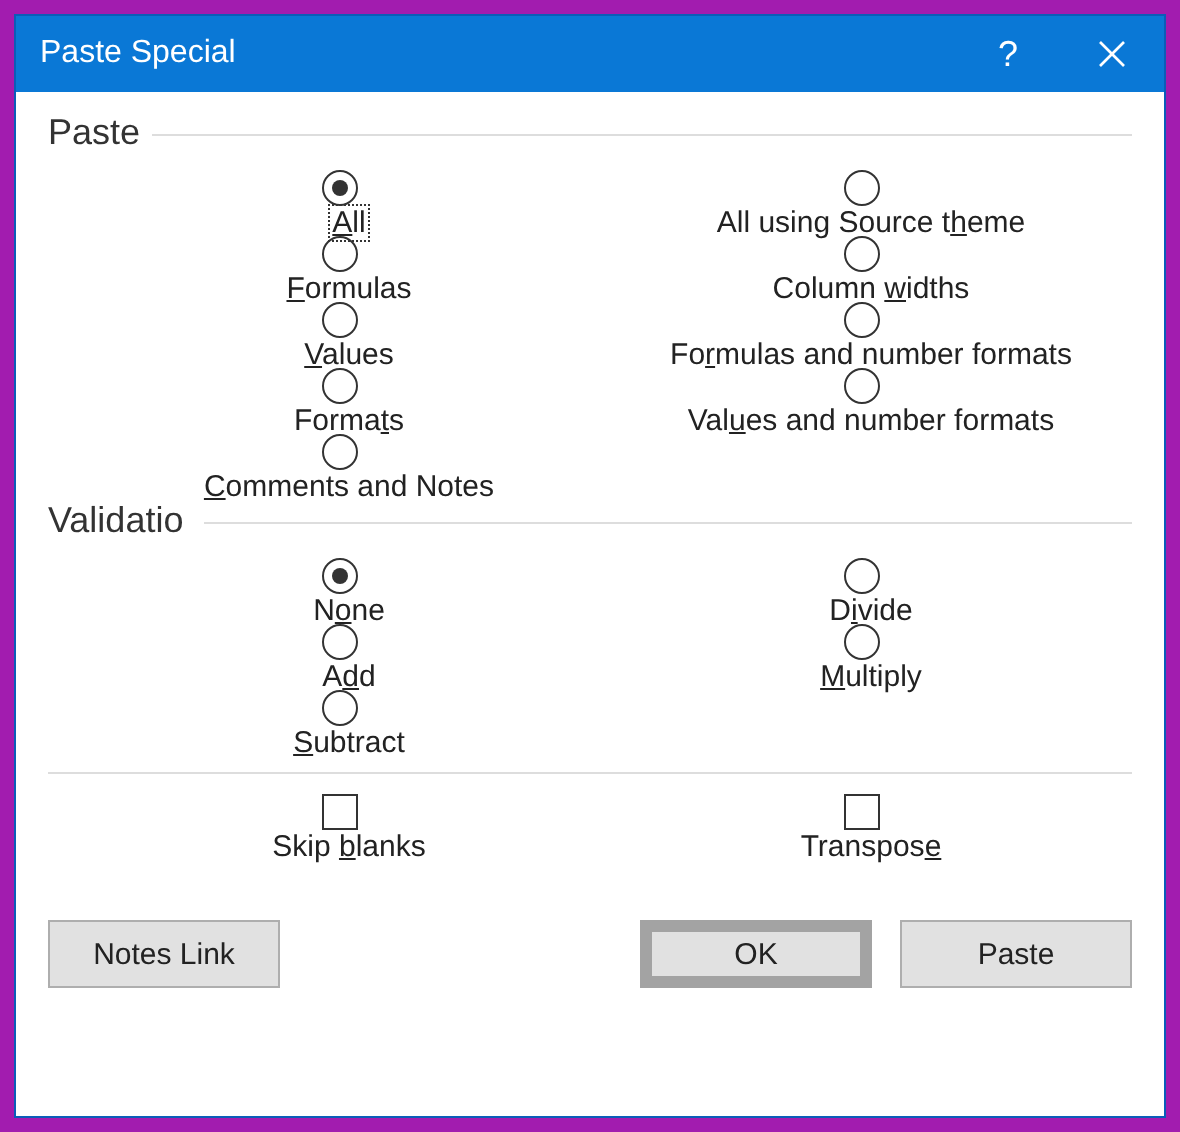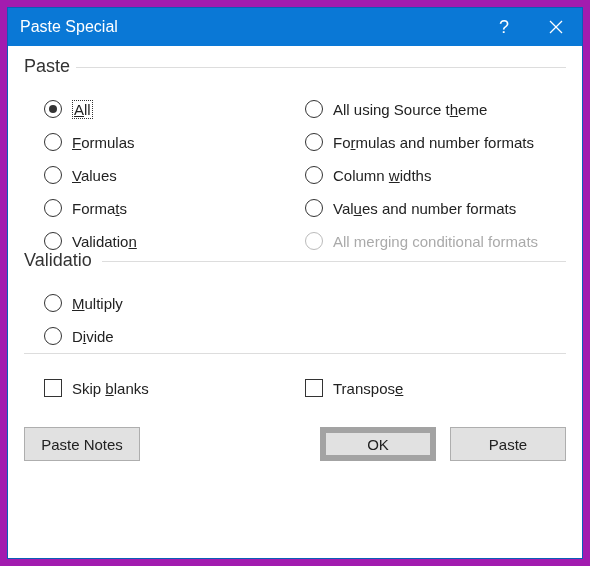--- a/index.html
+++ b/index.html
@@ -65,22 +65,23 @@
   }
   .group-label.op::after { left: 78px; }
   .cols {
     display: flex;
     padding-left: 20px;
     margin-top: 6px;
   }
   .col { flex: 1; }
   .radio-row, .check-row {
     display: flex;
-    align-items: flex-end;
+    align-items: center;
     height: 33px;
+    flex-direction: column;
   }
   .radio {
     width: 18px;
     height: 18px;
     border: 1.5px solid #333;
     border-radius: 50%;
     margin-right: 10px;
     display: flex;
     align-items: center;
     justify-content: center;
@@ -171,57 +172,67 @@
             <div class="radio-row">
               <div class="radio"></div>
               <span class="opt-label"><span class="ul">V</span>alues</span>
             </div>
             <div class="radio-row">
               <div class="radio"></div>
               <span class="opt-label">Forma<span class="ul">t</span>s</span>
             </div>
             <div class="radio-row">
               <div class="radio"></div>
-              <span class="opt-label">Validatio<span class="ul">n</span></span>
+              <span class="opt-label"><span class="ul">C</span>omments and Notes</span>
             </div>
           </div>
         <div class="col" id="paste-right">
             <div class="radio-row">
               <div class="radio"></div>
               <span class="opt-label">All using Source t<span class="ul">h</span>eme</span>
             </div>
             <div class="radio-row">
               <div class="radio"></div>
+              <span class="opt-label">Column <span class="ul">w</span>idths</span>
+            </div>
+            <div class="radio-row">
+              <div class="radio"></div>
               <span class="opt-label">Fo<span class="ul">r</span>mulas and number formats</span>
             </div>
             <div class="radio-row">
               <div class="radio"></div>
-              <span class="opt-label">Column <span class="ul">w</span>idths</span>
-            </div>
-            <div class="radio-row">
-              <div class="radio"></div>
               <span class="opt-label">Val<span class="ul">u</span>es and number formats</span>
-            </div>
-            <div class="radio-row">
-              <div class="radio disabled"></div>
-              <span class="opt-label disabled">All merging conditional formats</span>
             </div>
           </div>
       </div>
 
       <div class="group-label op">Validatio</div>
       <div class="cols">
+        <div class="col" id="op-left">
+            <div class="radio-row">
+              <div class="radio selected"></div>
+              <span class="opt-label">N<span class="ul">o</span>ne</span>
+            </div>
+            <div class="radio-row">
+              <div class="radio"></div>
+              <span class="opt-label">A<span class="ul">d</span>d</span>
+            </div>
+            <div class="radio-row">
+              <div class="radio"></div>
+              <span class="opt-label"><span class="ul">S</span>ubtract</span>
+            </div>
+          </div>
         <div class="col" id="op-right">
             <div class="radio-row">
               <div class="radio"></div>
+              <span class="opt-label">D<span class="ul">i</span>vide</span>
+            </div>
+            <div class="radio-row">
+              <div class="radio"></div>
               <span class="opt-label"><span class="ul">M</span>ultiply</span>
-            </div>
-            <div class="radio-row">
-              <div class="radio"></div>
-              <span class="opt-label">D<span class="ul">i</span>vide</span>
             </div>
           </div>
       </div>
 
       <div class="divider"></div>
 
       <div class="checks">
         <div class="col">
           <div class="check-row">
             <div class="checkbox"></div>
@@ -230,20 +241,20 @@
         </div>
         <div class="col">
           <div class="check-row">
             <div class="checkbox"></div>
             <span class="opt-label" id="chk-trans">Transpos<span class="ul">e</span></span>
           </div>
         </div>
       </div>
 
       <div class="btnbar">
-        <div class="btn left">Paste Notes</div>
+        <div class="btn left">Notes Link</div>
         <div class="spacer"></div>
         <div class="btn default">OK</div>
         <div class="btn">Paste</div>
       </div>
     </div>
   </div>
 </div>
 
 </body></html>

